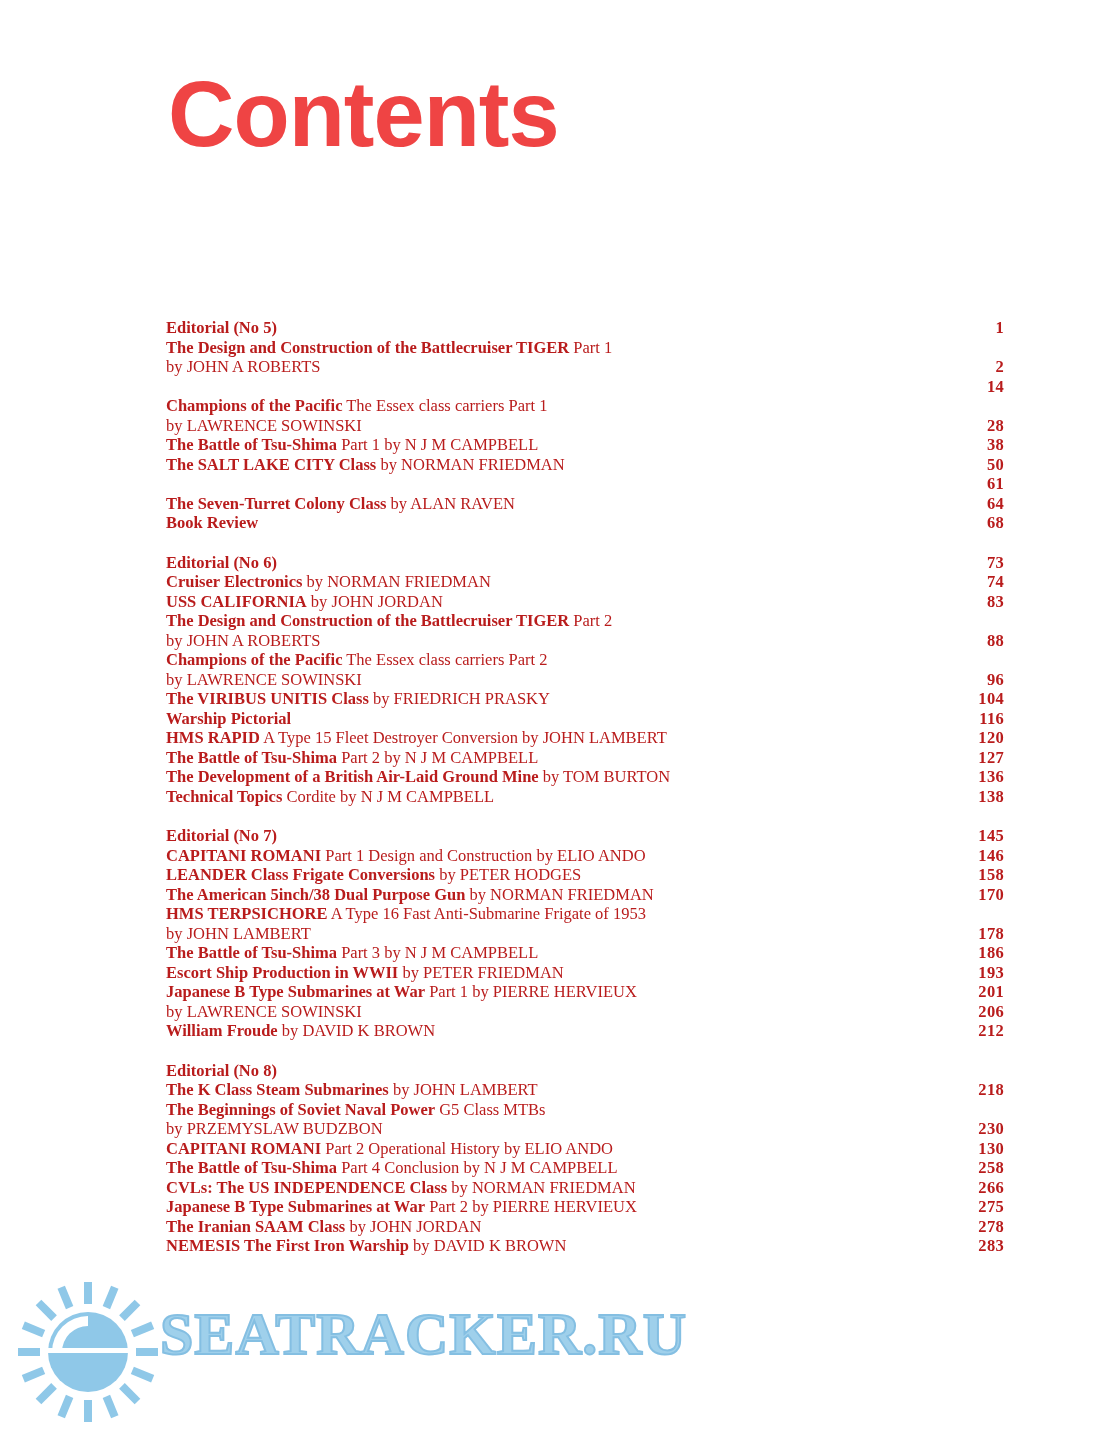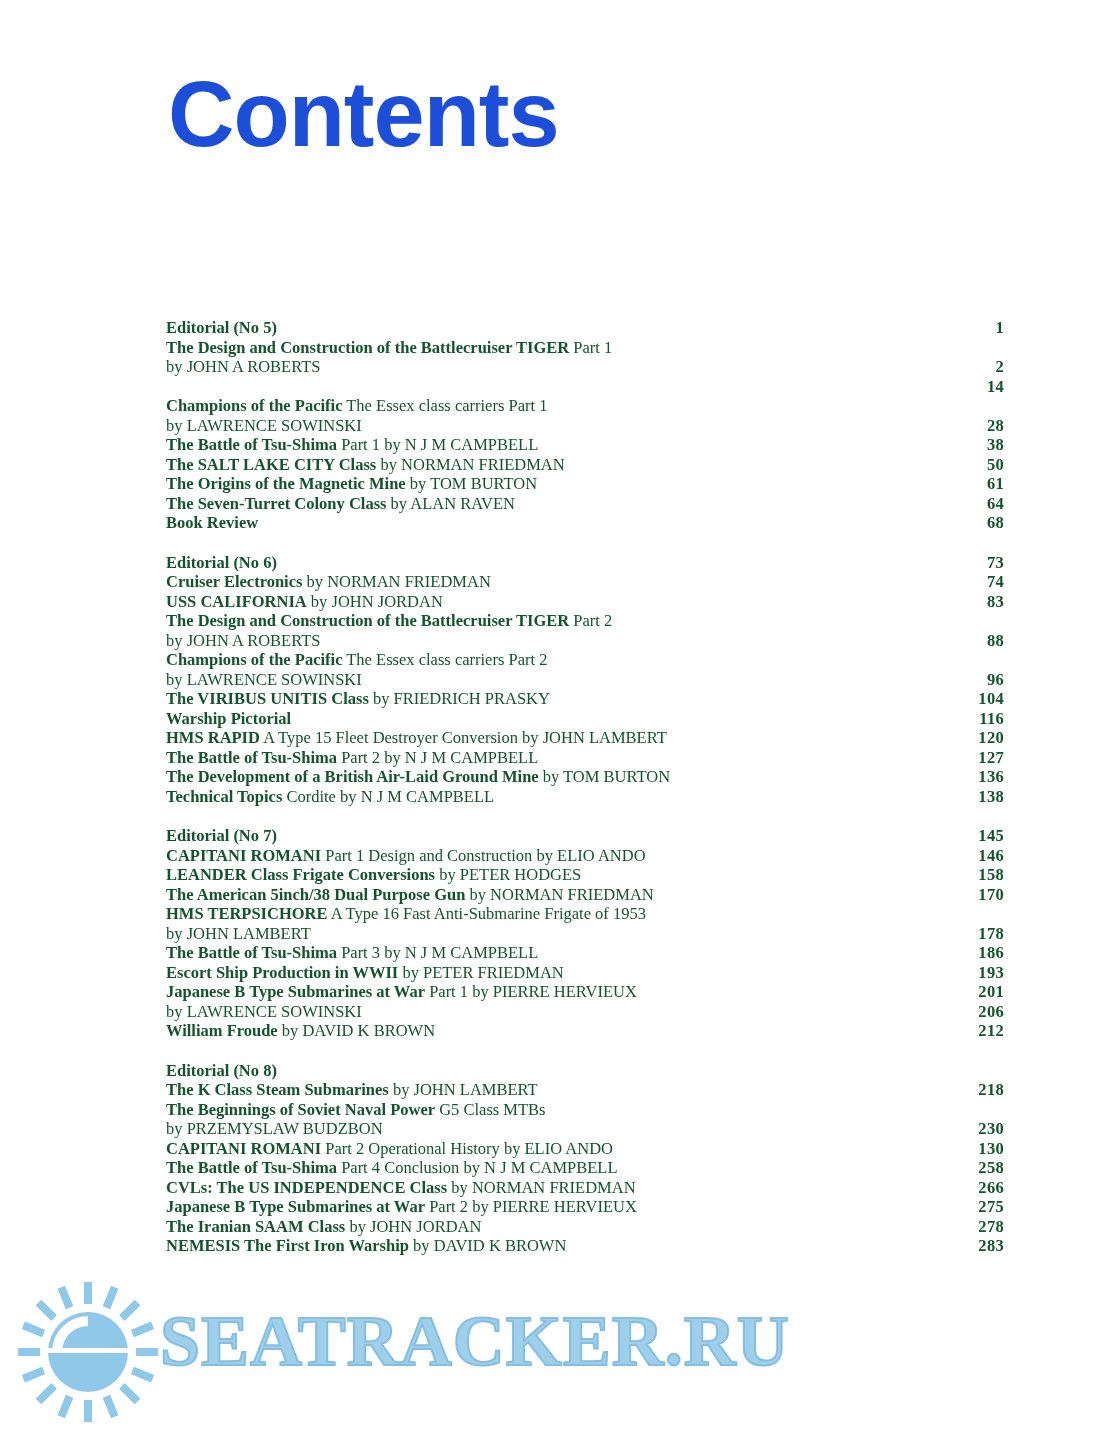--- a/index.html
+++ b/index.html
@@ -16,37 +16,37 @@
     font-family: "Liberation Serif", serif;
   }
   .title {
     position: absolute;
     left: 168px;
     top: 62px;
     font-family: "Liberation Sans", sans-serif;
     font-size: 92px;
     font-weight: bold;
     letter-spacing: -1px;
-    color: #1d4ed8;
+    color: #ef4444;
   }
   .toc {
     position: absolute;
     left: 166px;
     top: 318px;
     width: 838px;
   }
   .group {
     margin-bottom: 20px;
   }
   .entry {
     position: relative;
     min-height: 19.5px;
     line-height: 19.5px;
     font-size: 16.5px;
-    color: #14532d;
+    color: #b91c1c;
     white-space: nowrap;
   }
   .entry .txt {
     display: inline;
   }
   .entry .pg {
     position: absolute;
     right: 0;
     top: 0;
     font-weight: bold;
@@ -57,21 +57,21 @@
   .i { }
   .n { font-weight: normal; text-align: right; }
 
   
   .wm-text {
     position: absolute;
     left: 160px;
     top: 1300px;
     font-family: "Liberation Serif", serif;
     font-weight: bold;
-    font-size: 72px;
+    font-size: 60px;
     letter-spacing: 1px;
     color: #8fc8e8;
     opacity: 0.85;
     -webkit-text-stroke: 2px #6fb4de;
   }
   .wm-sun {
     position: absolute;
     left: 18px;
     top: 1282px;
     width: 140px;
@@ -89,21 +89,21 @@
   <div class="toc">
       <div class="group">
         <div class="entry"><span class="txt"><span class="b">Editorial (No 5)</span></span><span class="pg">1</span></div>
         <div class="entry"><span class="txt"><span class="b">The Design and Construction of the Battlecruiser TIGER</span><span class="n"> Part 1</span></span></div>
         <div class="entry"><span class="txt"><span class="n">by JOHN A ROBERTS</span></span><span class="pg">2</span></div>
         <div class="entry"><span class="pg">14</span></div>
         <div class="entry"><span class="txt"><span class="b">Champions of the Pacific</span><span class="n"> The </span><span class="i">Essex</span><span class="n"> class carriers Part 1</span></span></div>
         <div class="entry"><span class="txt"><span class="n">by LAWRENCE SOWINSKI</span></span><span class="pg">28</span></div>
         <div class="entry"><span class="txt"><span class="b">The Battle of Tsu-Shima</span><span class="n"> Part 1 by N J M CAMPBELL</span></span><span class="pg">38</span></div>
         <div class="entry"><span class="txt"><span class="b">The SALT LAKE CITY Class</span><span class="n"> by NORMAN FRIEDMAN</span></span><span class="pg">50</span></div>
-        <div class="entry"><span class="txt"><span class="b">The Origins of the Magnetic Mine</span><span class="n"> by TOM BURTON</span></span><span class="pg">61</span></div>
+        <div class="entry"><span class="pg">61</span></div>
         <div class="entry"><span class="txt"><span class="b">The Seven-Turret Colony Class</span><span class="n"> by ALAN RAVEN</span></span><span class="pg">64</span></div>
         <div class="entry"><span class="txt"><span class="b">Book Review</span></span><span class="pg">68</span></div>
       </div>
       <div class="group">
         <div class="entry"><span class="txt"><span class="b">Editorial (No 6)</span></span><span class="pg">73</span></div>
         <div class="entry"><span class="txt"><span class="b">Cruiser Electronics</span><span class="n"> by NORMAN FRIEDMAN</span></span><span class="pg">74</span></div>
         <div class="entry"><span class="txt"><span class="b">USS CALIFORNIA</span><span class="n"> by JOHN JORDAN</span></span><span class="pg">83</span></div>
         <div class="entry"><span class="txt"><span class="b">The Design and Construction of the Battlecruiser TIGER</span><span class="n"> Part 2</span></span></div>
         <div class="entry"><span class="txt"><span class="n">by JOHN A ROBERTS</span></span><span class="pg">88</span></div>
         <div class="entry"><span class="txt"><span class="b">Champions of the Pacific</span><span class="n"> The </span><span class="i">Essex</span><span class="n"> class carriers Part 2</span></span></div>

